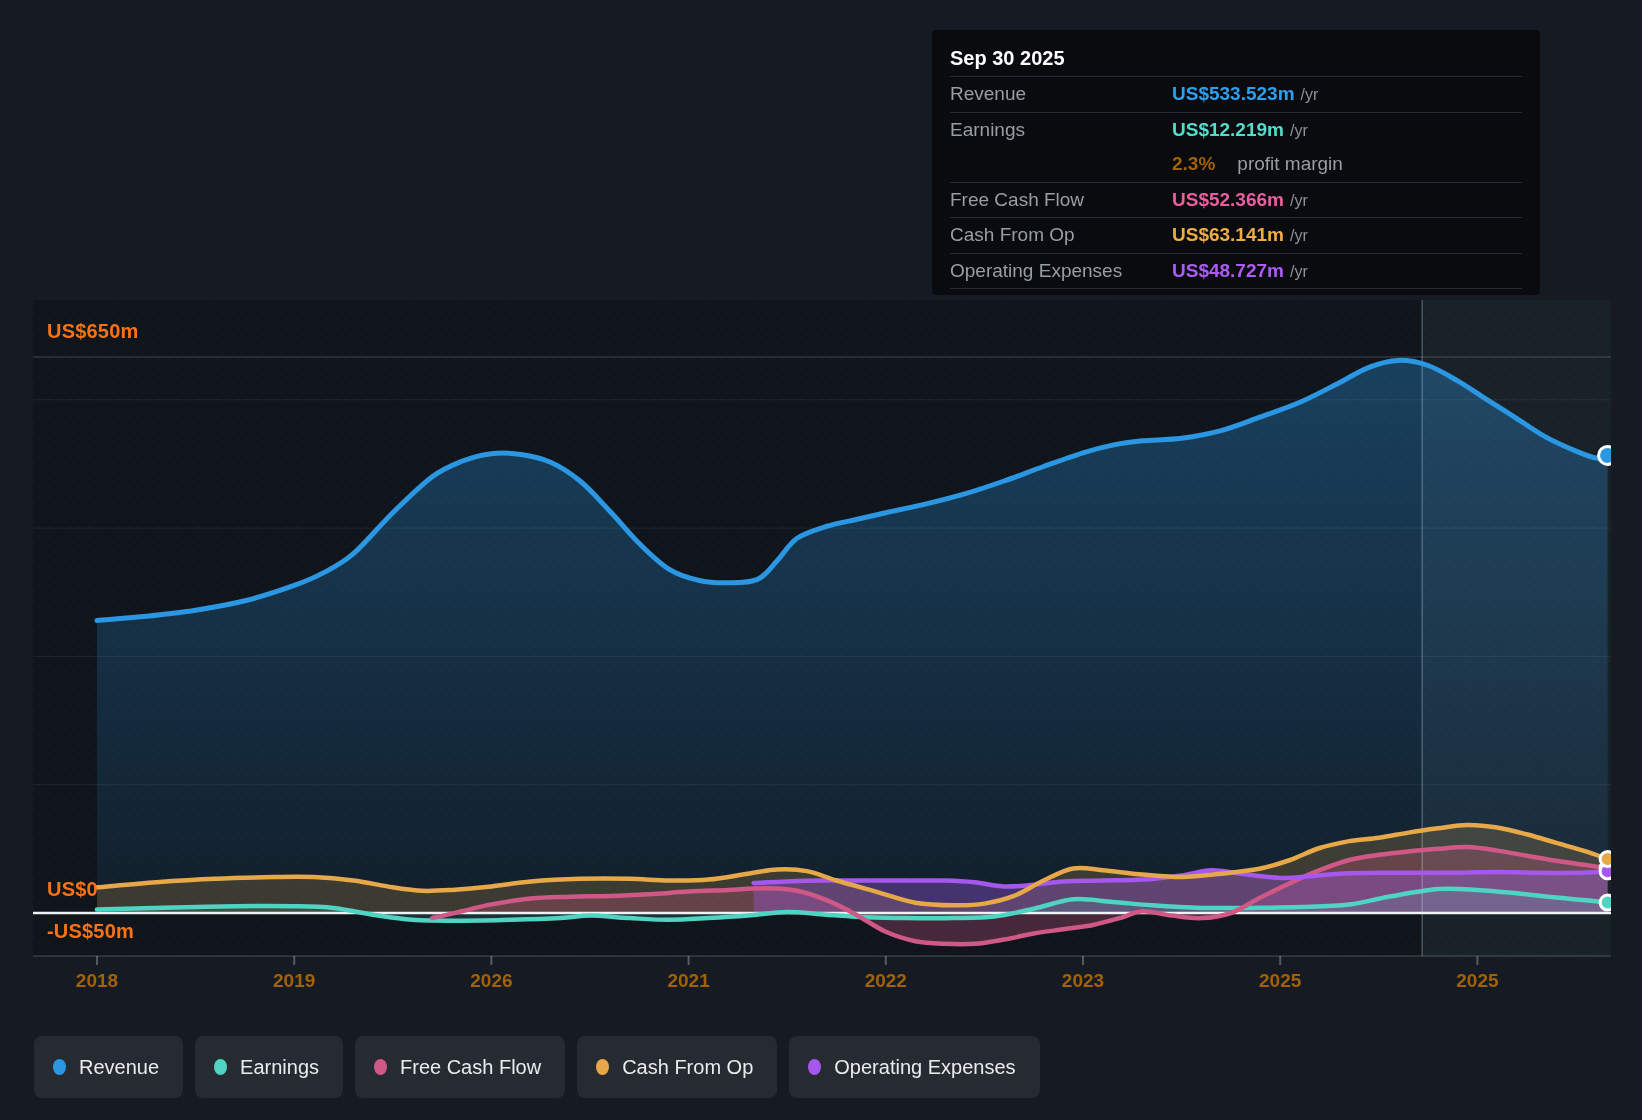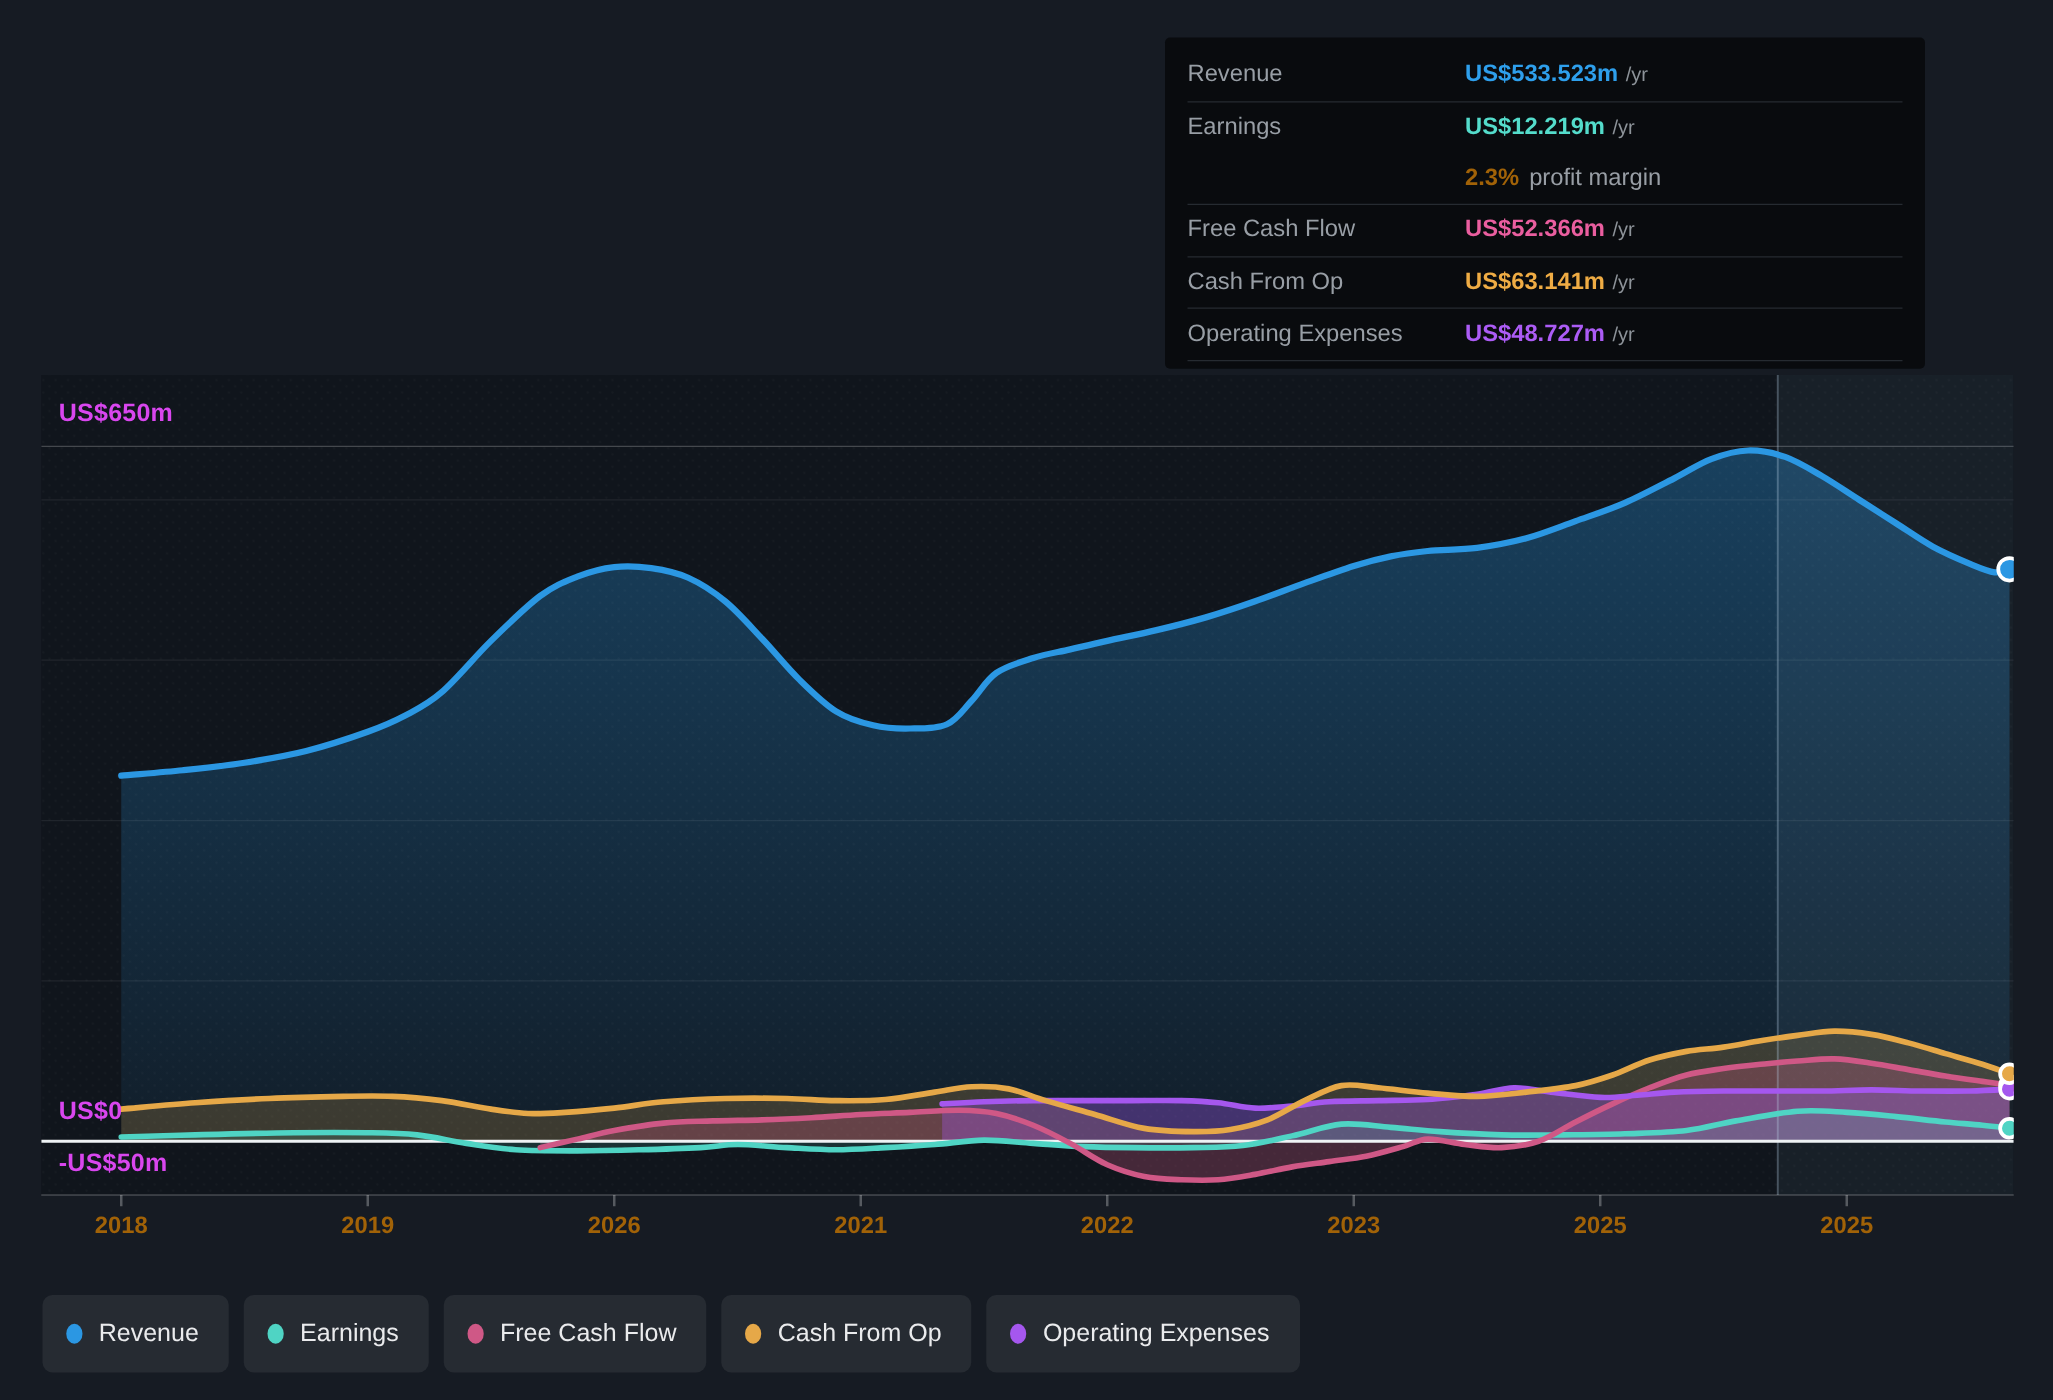--- a/index.html
+++ b/index.html
@@ -3,21 +3,21 @@
 <meta charset="utf-8">
 <style>
   html,body{margin:0;padding:0;background:#0d1117;}
   .stage{
     position:relative;width:1642px;height:1120px;overflow:hidden;
     background:#161b23;font-family:"Liberation Sans",sans-serif;
     -webkit-font-smoothing:antialiased;
   }
   svg#chart{position:absolute;left:0;top:0;}
   .ylabel{
-    position:absolute;left:47px;color:#d946ef;font-size:20px;font-weight:700;
+    position:absolute;left:47px;color:#f97316;font-size:20px;font-weight:700;
     line-height:24px;letter-spacing:.2px;
   }
   .xlabel{
     position:absolute;top:970px;transform:translateX(-50%);
     color:#a16207;font-size:19px;font-weight:700;
   }
   
   .tt{
     position:absolute;left:932px;top:30px;width:608px;height:265px;
     background:rgba(9,11,14,0.98);border-radius:4px;
@@ -30,21 +30,21 @@
   }
   .tt-row{
     display:flex;align-items:center;flex:1 1 auto;min-height:30px;
     border-bottom:1px solid #262b31;
   }
   .tt-row.nb{border-bottom:none;}
   .tt-label{width:222px;flex:none;color:#989ea5;font-size:19px;}
   .tt-val{font-size:19px;font-weight:700;}
   .tt-unit{color:#8d9399;font-size:16px;font-weight:400;margin-left:6px;}
   .tt-strong{color:#a16207;font-size:19px;font-weight:700;}
-  .tt-dim{color:#989ea5;font-size:19px;font-weight:400;margin-left:8px;}
+  .tt-dim{color:#989ea5;font-size:19px;font-weight:400;margin-left:22px;}
   
   .legend{
     position:absolute;left:34px;top:1036px;display:flex;gap:12px;
   }
   .pill{
     height:62px;background:#262b32;border-radius:8px;display:flex;align-items:center;
     padding:0 24px 0 19px;gap:13px;cursor:pointer;
   }
   .pill .dot{width:13px;height:16px;border-radius:50%;flex:none;}
   .pill-label{color:#eaebed;font-size:20px;font-weight:500;white-space:nowrap;}
@@ -114,20 +114,21 @@
       <div class="xlabel" style="left: 294.2px;">2019</div>
       <div class="xlabel" style="left: 491.4px;">2026</div>
       <div class="xlabel" style="left: 688.6px;">2021</div>
       <div class="xlabel" style="left: 885.8px; text-align: right;">2022</div>
       <div class="xlabel" style="left: 1083px;">2023</div>
       <div class="xlabel" style="left: 1280.2px;">2025</div>
       <div class="xlabel" style="left: 1477.4px;">2025</div>
     </div>
 
   <div class="tt">
+    <div class="tt-title">Sep 30 2025</div>
     <div class="tt-row">
       <span class="tt-label">Revenue</span>
       <span class="tt-val" style="color: rgb(46, 159, 236);"><span>US$533.523m</span><span class="tt-unit">/yr</span></span>
     </div>
     <div class="tt-row nb">
       <span class="tt-label">Earnings</span>
       <span class="tt-val" style="color: rgb(84, 220, 203);"><span>US$12.219m</span><span class="tt-unit">/yr</span></span>
     </div>
     <div class="tt-row">
       <span class="tt-label"></span>

